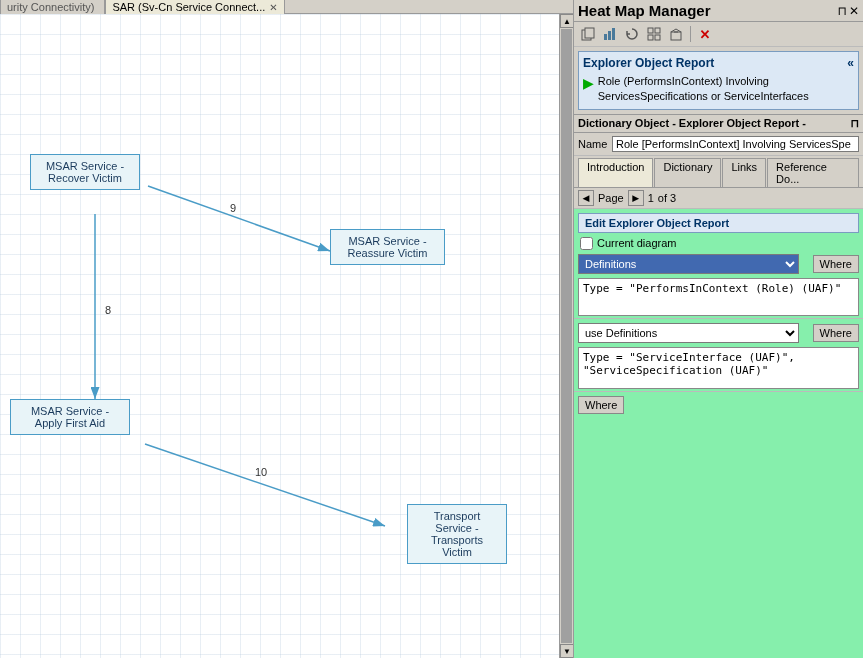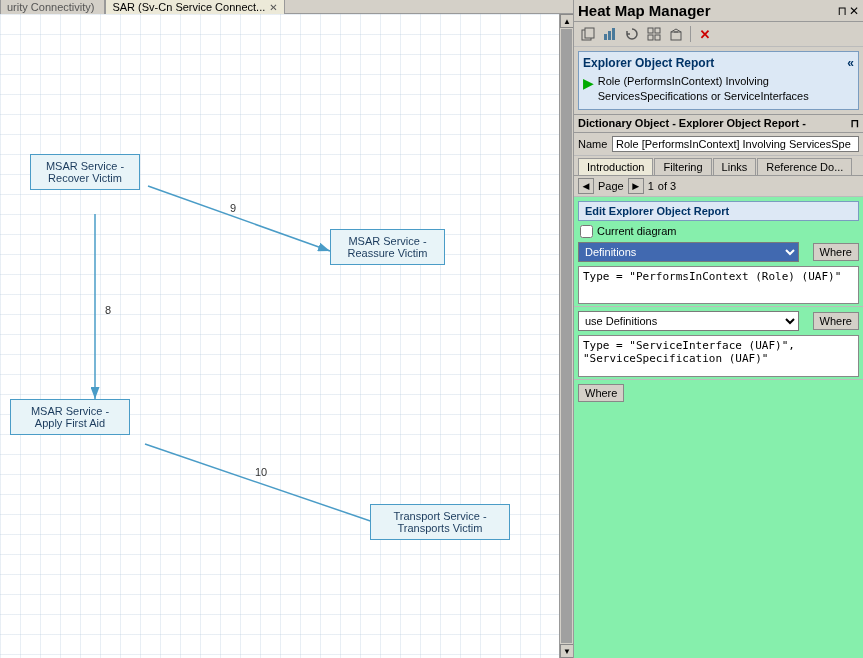--- a/index.html
+++ b/index.html
@@ -125,21 +125,21 @@
       </div>
 
       <div class="diagram-node" style="left:330px; top:215px; width:115px;">
         <span>MSAR Service -<br>Reassure Victim</span>
       </div>
 
       <div class="diagram-node" style="left:10px; top:385px; width:120px;">
         <span>MSAR Service -<br>Apply First Aid</span>
       </div>
 
-      <div class="diagram-node" style="left:370px; top:490px; width:140px;">
+      <div class="diagram-node" style="left:407px; top:490px; width:100px;">
         <span>Transport Service -<br>Transports Victim</span>
       </div>
 
       <div class="scroll-bar">
         <div class="scroll-btn">▲</div>
         <div class="scroll-thumb"></div>
         <div class="scroll-btn">▼</div>
       </div>
     </div>
   </div>
@@ -215,21 +215,21 @@
       <div class="dict-name-row">
         <span class="dict-name-label">Name</span>
         <div class="dict-name-value">Role [PerformsInContext] Involving ServicesSpe</div>
       </div>
 
       <div class="tabs-row">
         <div class="dict-tab active">
           <span>Introduction</span>
         </div>
         <div class="dict-tab">
-          <span>Filtering</span>
+          <span>Dictionary</span>
         </div>
         <div class="dict-tab">
           <span>Links</span>
         </div>
         <div class="dict-tab">
           <span>Reference Do...</span>
         </div>
       </div>
 
       <div class="pagination-row">

